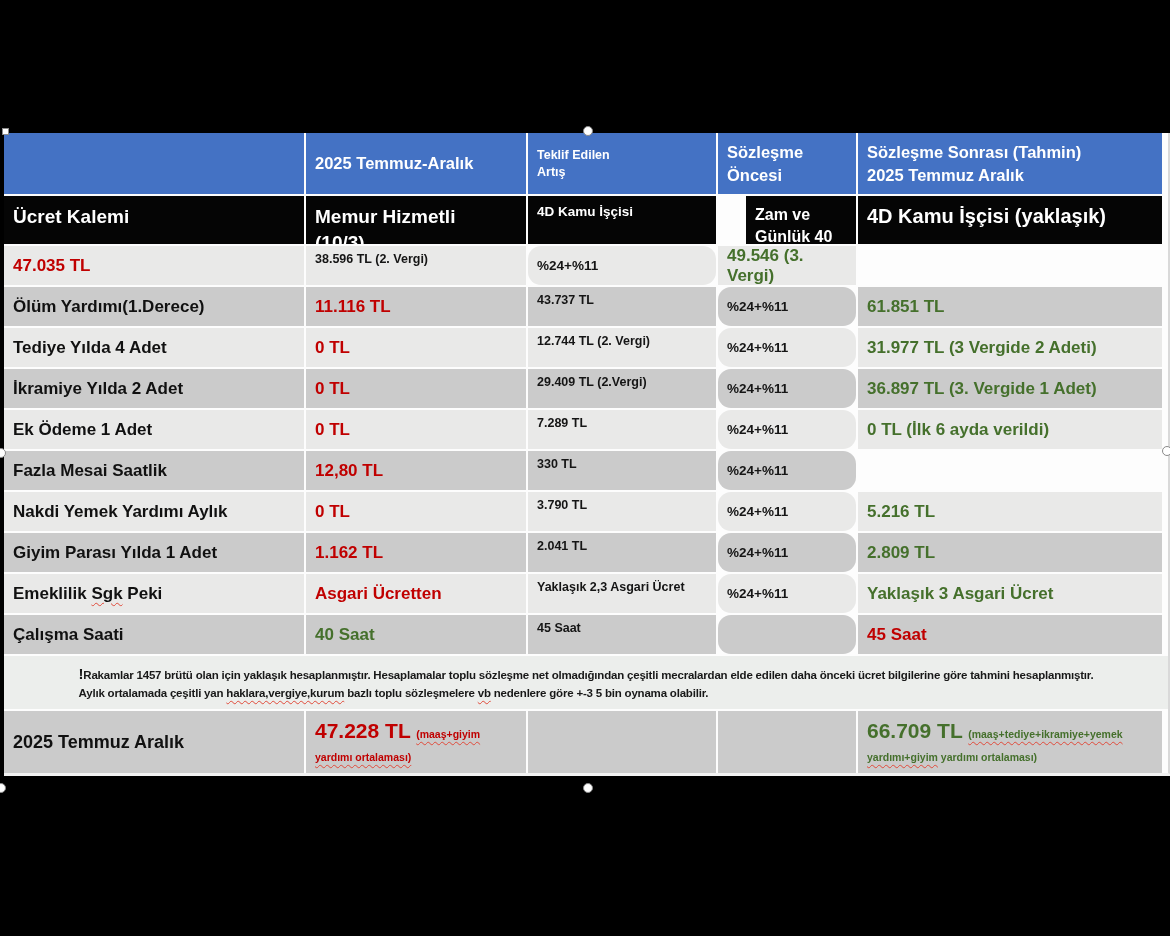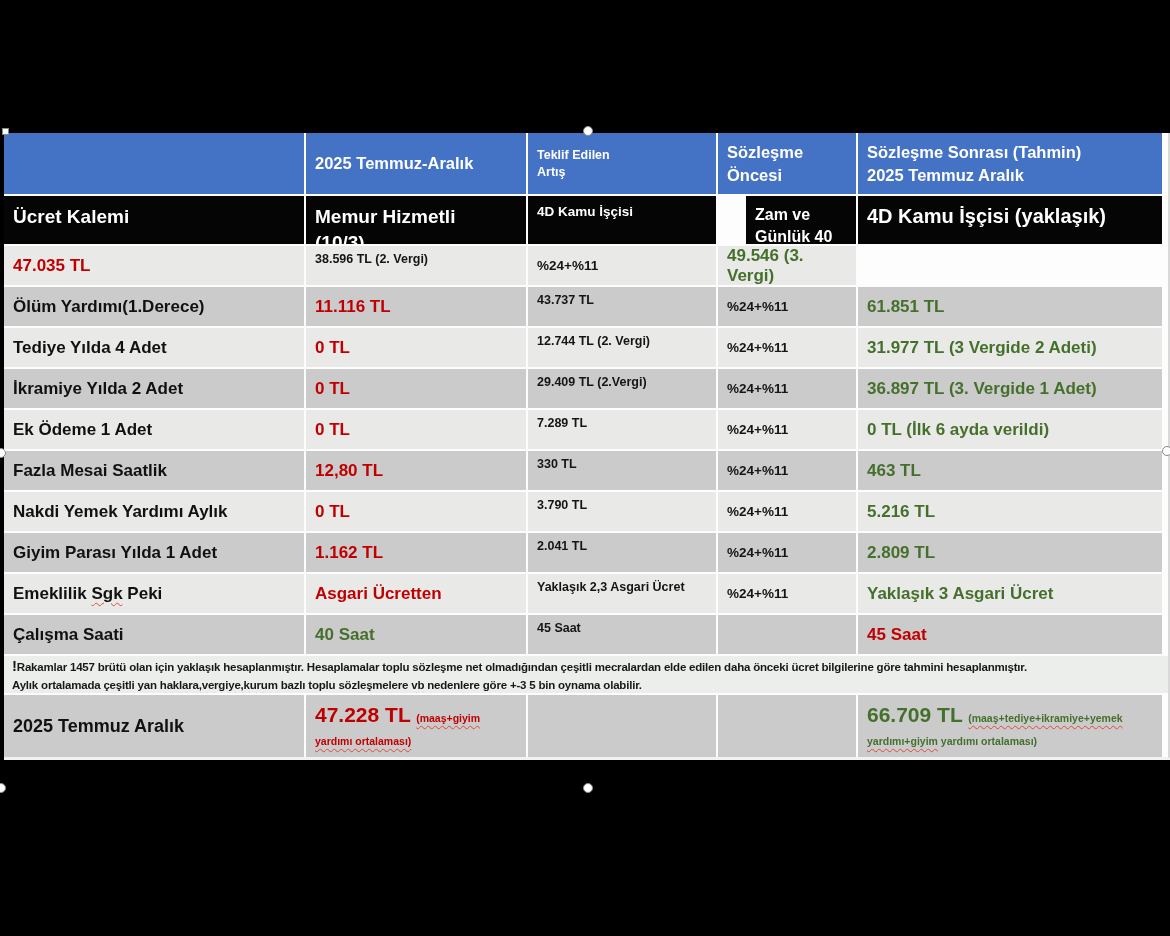--- a/index.html
+++ b/index.html
@@ -28,24 +28,24 @@
   .stack span{display:block;}
   .h-blue{font-size:16.5px;line-height:1.35;}
   .h-blue-sm{font-size:12.5px;line-height:1.35;}
   .h-blk-lg{font-size:19px;line-height:1.35;}
   .h-blk-xl{font-size:20px;line-height:1.25;}
   .h-blk-sm{font-size:13.5px;line-height:1.2;}
   .h-blk-xs{font-size:16px;line-height:1.4;margin-left:28px;}
   .label{font-size:17px;color:#111;}
   .val{font-size:17px;}
   .sm{font-size:12.5px;color:#151515;align-items:flex-start;padding-top:6px;}
-  .mid{font-size:13.5px;color:#151515;}
+  .mid{font-size:13.5px;color:#151515;border-radius:13px;}
   .red{color:#c00000;}
   .green{color:#45702c;}
-  .note-row{background:#eceeec;height:37px;display:flex;align-items:center;padding:0 8px;overflow:hidden;}
+  .note-row{background:#eceeec;height:37px;display:flex;align-items:center;padding:8px 8px;overflow:hidden;justify-content:center;}
   .note-text{font-size:11.5px;line-height:1.55;color:#181818;letter-spacing:-0.2px;}
   .bang{font-size:15px;}
   .sq{text-decoration:underline;text-decoration-style:wavy;text-decoration-color:#e04a3a;text-decoration-thickness:1px;text-underline-offset:3px;}
   .fin-label{font-size:18px;color:#111;line-height:1.45;}
   .fin-tah{font-size:11px;}
   .fin-val{display:block;line-height:1.35;}
   .fin-big{font-size:21px;margin-top:24px;}
   .fin-sm{font-size:10.5px;}
   .handle{position:absolute;width:10px;height:10px;border-radius:50%;background:#fff;border:1px solid #8a8a8a;box-sizing:border-box;}
   .corner{position:absolute;width:7px;height:7px;background:#fff;border:1px solid #8a8a8a;box-sizing:border-box;}
@@ -129,21 +129,20 @@
     <div class="c light sm">7.289 TL</div>
     <div class="c light mid">%24+%11</div>
     <div class="c light val green">0 TL (İlk 6 ayda verildi)</div>
   </div>
 
   <div class="row row-data">
     <div class="c dark label">Fazla Mesai Saatlik</div>
     <div class="c dark val red">12,80 TL</div>
     <div class="c dark sm">330 TL</div>
     <div class="c dark mid">%24+%11</div>
-    <div class="c dark val green">463 TL</div>
   </div>
 
   <div class="row row-data">
     <div class="c light label">Nakdi Yemek Yardımı Aylık</div>
     <div class="c light val red">0 TL</div>
     <div class="c light sm">3.790 TL</div>
     <div class="c light mid">%24+%11</div>
     <div class="c light val green">5.216 TL</div>
   </div>
 

